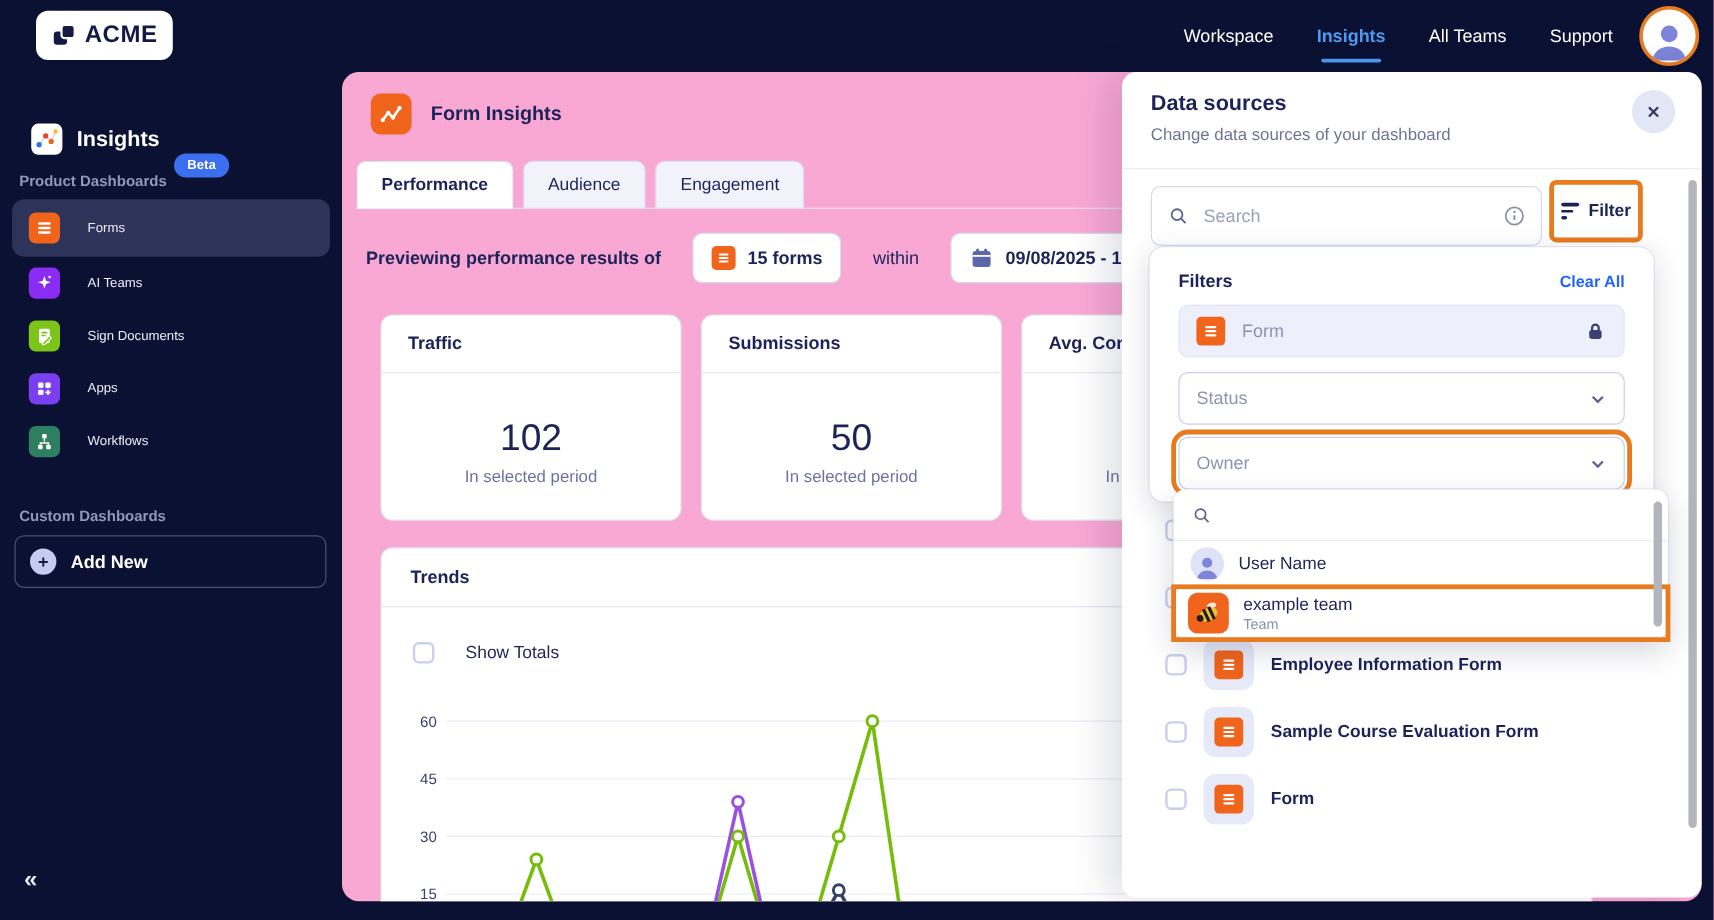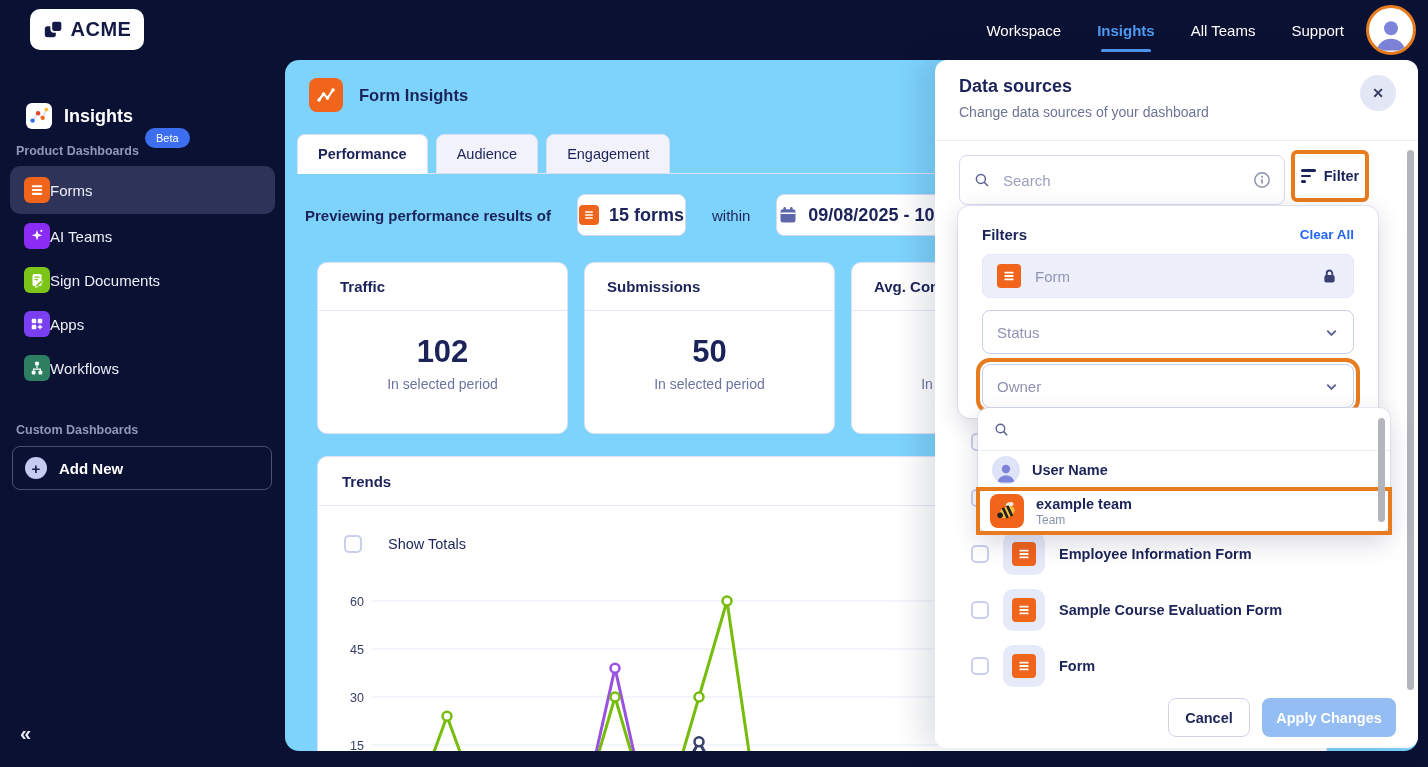--- a/index.html
+++ b/index.html
@@ -17,49 +17,49 @@
   .nav-links{position:absolute;right:84px;top:0;height:60px;display:flex;gap:36px;align-items:center;}
   .nav-link{color:#fff;font-size:15px;position:relative;cursor:pointer;}
   .nav-link.active{color:#4e9af0;font-weight:700;}
   .nav-link.active::after{content:"";position:absolute;left:4px;right:4px;bottom:-13px;height:3px;border-radius:2px;background:#4e9af0;}
   .avatar{position:absolute;right:12px;top:5px;width:44px;height:44px;border-radius:50%;background:#fff;
     border:3px solid #e87b1e;overflow:hidden;display:flex;align-items:flex-end;justify-content:center;}
   
   #sidebar{position:absolute;left:0;top:60px;width:285px;bottom:0;}
   .side-head{position:absolute;top:24px;left:26px;display:flex;align-items:center;gap:12px;}
   .side-title{color:#fff;font-size:18px;font-weight:600;}
-  .beta{background:#3b6ff0;color:#fff;font-size:11px;font-weight:400;padding:4px 11px;border-radius:11px;margin-top:44px;}
+  .beta{background:#3b6ff0;color:#fff;font-size:11px;font-weight:700;padding:4px 11px;border-radius:11px;margin-top:44px;}
   .tile{width:26px;height:26px;border-radius:6px;display:flex;align-items:center;justify-content:center;flex:none;overflow:hidden;}
   .side-label{position:absolute;left:16px;color:#9296bb;font-size:12.5px;font-weight:700;}
   .side-nav{position:absolute;top:106px;left:0;right:0;}
-  .side-item{margin:0 10px;height:44px;border-radius:10px;display:flex;align-items:center;gap:0;padding:12px 14px;
-    color:#eceef8;font-size:15px;cursor:pointer;box-sizing:border-box;}
+  .side-item{margin:0 10px;height:44px;border-radius:10px;display:flex;align-items:center;gap:23px;padding:12px 14px;
+    color:#eceef8;font-size:11px;cursor:pointer;box-sizing:border-box;}
   .side-item.active{background:#2e3359;height:48px;}
   .add-new{position:absolute;top:386px;left:12px;right:13px;height:44px;border:1px solid #4a4f78;border-radius:8px;
     display:flex;align-items:center;gap:12px;padding:0 12px;color:#fff;font-weight:600;font-size:15px;box-sizing:border-box;cursor:pointer;}
   .plus-circle{width:22px;height:22px;border-radius:50%;background:#c6cbf2;color:#151b46;font-weight:800;
     display:flex;align-items:center;justify-content:center;font-size:15px;line-height:1;}
   .collapse{position:absolute;left:20px;bottom:22px;color:#e8eaf6;font-size:20px;font-weight:700;cursor:pointer;}
   
-  #main{position:absolute;left:285px;top:60px;right:10px;bottom:16px;background:#7dd3fc;border-radius:14px;overflow:hidden;z-index:1;}
+  #main{position:absolute;left:285px;top:60px;right:10px;bottom:16px;background:#f9a8d4;border-radius:14px;overflow:hidden;z-index:1;}
   .page-head{position:absolute;left:24px;top:18px;display:flex;gap:16px;align-items:center;}
   .app-ico{width:34px;height:34px;border-radius:8px;background:#f0641c;display:flex;align-items:center;justify-content:center;}
   .page-title{font-size:16.5px;font-weight:700;color:#1c2358;}
   .tabs{position:absolute;left:12px;right:0;top:72px;height:41px;border-bottom:1px solid #dcdff0;display:flex;gap:8px;align-items:flex-end;}
   .tab{height:40px;padding:0 20px;display:flex;align-items:center;border-radius:8px 8px 0 0;border:1px solid #dcdff0;
     background:#f1f2fa;color:#1c2358;font-size:14.5px;box-sizing:border-box;margin-bottom:-1px;cursor:pointer;}
   .tab.active{background:#fff;border-bottom-color:#fff;font-weight:700;}
   .preview{position:absolute;left:20px;top:134px;height:42px;display:flex;align-items:center;gap:26px;color:#1c2358;font-size:15px;font-weight:600;}
   .chip{height:40px;border:1px solid #d5daf0;border-radius:8px;background:#fff;display:flex;align-items:center;gap:10px;
-    padding:0 1px;font-weight:700;font-size:18px;color:#1c2358;cursor:pointer;}
+    padding:0 15px;font-weight:700;font-size:15px;color:#1c2358;cursor:pointer;}
   .chip .mini-ico{width:20px;height:20px;border-radius:4px;display:flex;align-items:center;justify-content:center;}
   .cards{position:absolute;left:32px;top:202px;display:flex;gap:16px;}
   .card{width:251px;height:172px;border:1px solid #dde1f0;border-radius:10px;background:#fff;box-sizing:border-box;}
   .card-h{height:47px;border-bottom:1px solid #e4e7f4;display:flex;align-items:center;padding:0 22px;font-weight:700;font-size:15px;color:#1c2358;}
-  .card-v{margin-top:23px;text-align:center;font-size:31px;font-weight:700;color:#1c2358;min-height:36px;}
+  .card-v{margin-top:36px;text-align:center;font-size:31px;font-weight:400;color:#1c2358;min-height:36px;}
   .card-s{margin-top:6px;text-align:center;font-size:14px;color:#6d73a0;}
   .trends{position:absolute;left:32px;top:396px;width:1010px;height:380px;border:1px solid #dde1f0;border-radius:10px;background:#fff;box-sizing:border-box;}
   .trends-h{height:48px;border-bottom:1px solid #e4e7f4;display:flex;align-items:center;padding:0 24px;font-weight:700;font-size:15px;color:#1c2358;}
   .show-totals{position:absolute;left:26px;top:78px;display:flex;gap:26px;align-items:center;font-size:14.5px;color:#1c2358;cursor:pointer;}
   .cbx{width:18px;height:18px;border:2px solid #c9cfec;border-radius:5px;background:#fff;box-sizing:border-box;flex:none;}
   .chart-svg{position:absolute;left:20px;top:130px;}
   
   #drawer{position:absolute;left:935px;top:60px;right:10px;bottom:19px;background:#fff;border-radius:12px;
     box-shadow:-14px 0 30px rgba(11,17,51,.12);overflow:hidden;z-index:10;}
   .dw-title{position:absolute;left:24px;top:16px;font-size:18px;font-weight:800;color:#1c2358;}
@@ -100,21 +100,21 @@
   .po-status{top:104px;border:1px solid #c9cfe8;background:#fff;}
   .po-owner{top:158px;border:1px solid #c9cfe8;background:#fff;outline:4px solid #e87b1e;outline-offset:2px;}
   .push-right{margin-left:auto;display:flex;align-items:center;}
   
   .dropdown{position:absolute;left:43px;top:348px;width:412px;height:124px;background:#fff;border-radius:10px;
     box-shadow:0 10px 26px rgba(21,27,70,.18),0 0 0 1px rgba(220,223,240,.5);z-index:6;box-sizing:border-box;}
   .dd-search{height:42px;border-bottom:1px solid #e9ebf5;display:flex;align-items:center;padding:0 15px;gap:10px;}
   .dd-search input{flex:1;border:none;outline:none;font-size:14px;font-family:"Liberation Sans",sans-serif;background:transparent;}
   .dd-user{height:38px;display:flex;align-items:center;gap:12px;padding:0 14px;cursor:pointer;}
   .dd-user-avatar{width:28px;height:28px;border-radius:50%;background:#dfe3f7;overflow:hidden;display:flex;align-items:flex-end;justify-content:center;flex:none;}
-  .dd-name{font-size:14.5px;font-weight:700;color:#1c2358;}
+  .dd-name{font-size:14.5px;font-weight:400;color:#1c2358;}
   .dd-team{height:44px;display:flex;align-items:center;gap:12px;padding:0 12px;outline:4px solid #e87b1e;outline-offset:-2px;cursor:pointer;}
   .team-tile{width:34px;height:34px;border-radius:8px;background:#f0641c;display:flex;align-items:center;justify-content:center;overflow:hidden;flex:none;}
   .dd-team-texts{display:flex;flex-direction:column;gap:1px;}
   .dd-type{font-size:12px;color:#8a90ad;}
   .dd-scroll{position:absolute;right:5px;top:10px;width:7px;bottom:10px;background:#b4b4bd;border-radius:4px;}
 </style>
 </head>
 <body>
 
 <header id="topnav">
@@ -482,19 +482,15 @@
         </svg>
       </span>
       <span class="dd-team-texts">
         <span class="dd-name">example team</span>
         <span class="dd-type">Team</span>
       </span>
     </div>
     <div class="dd-scroll"></div>
   </div>
 
-  <div class="dw-foot">
-    <div class="btn-cancel">Cancel</div>
-    <div class="btn-apply">Apply Changes</div>
-  </div>
 
   <div class="dw-scroll"></div>
 </section>
 
 </body></html>

